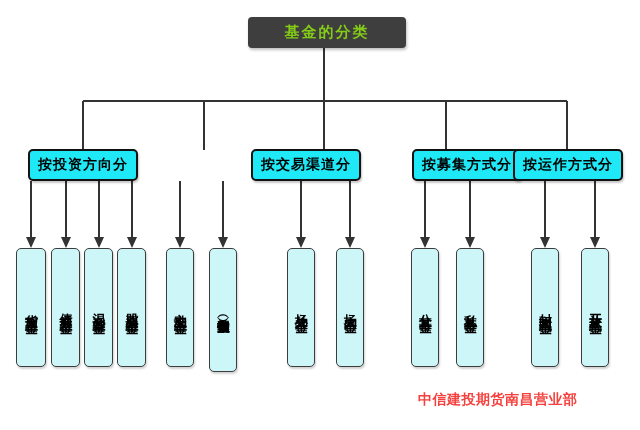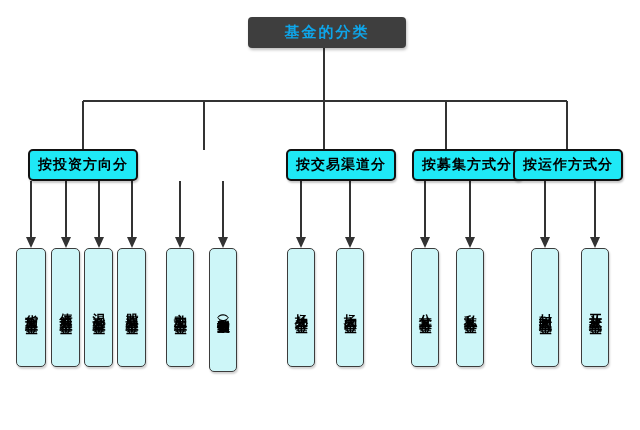--- a/index.html
+++ b/index.html
@@ -2,33 +2,33 @@
 <html><head>
 <meta charset="utf-8">
 <style>
   html,body{margin:0;padding:0;background:#fff;}
   .canvas{
     position:relative;width:640px;height:430px;background:#ffffff;
     font-family:"Liberation Sans", sans-serif;overflow:hidden;
   }
   .root-node{
     position:absolute;left:248px;top:17px;width:158px;height:31px;
-    background:#3e3e3e;border-radius:4px;color:#0ea5e9;
+    background:#3e3e3e;border-radius:4px;color:#84cc16;
     font-size:15px;font-weight:bold;display:flex;align-items:center;justify-content:center;
     letter-spacing:2px;box-shadow:1px 2px 3px rgba(0,0,0,0.25);
   }
   .connector-layer{position:absolute;left:0;top:0;width:640px;height:430px;}
   .cat-node{
     position:absolute;top:149px;height:32px;width:110px;
     background:#1fe9f6;border:2px solid #121212;border-radius:5px;
     box-sizing:border-box;display:flex;align-items:center;justify-content:center;
     font-size:14px;font-weight:bold;color:#000;letter-spacing:1px;
     box-shadow:1px 2px 2px rgba(0,0,0,0.22);
   }
-  .cat-1{left:28px;}.cat-2{left:149px;}.cat-3{left:286px;text-align:right;}.cat-4{left:412px;}.cat-5{left:513px;}
+  .cat-1{left:28px;}.cat-2{left:149px;}.cat-3{left:251px;text-align:right;}.cat-4{left:412px;}.cat-5{left:513px;}
   .leaf-node{
     position:absolute;top:248px;height:119px;width:29px;
     background:#cdf6f8;border:1.5px solid #3c3c3c;border-radius:5px;
     box-sizing:border-box;display:flex;align-items:center;justify-content:center;
     writing-mode:vertical-rl;font-size:13px;font-weight:bold;color:#000;
     letter-spacing:2px;box-shadow:1px 2px 2px rgba(0,0,0,0.18);
   }
   .leaf-tall{height:124px;letter-spacing:0;font-size:12.5px;}
   .l-1{left:16px;width:30px;}.l-2{left:51px;}.l-3{left:84px;}.l-4{left:117px;}
   .l-5{left:166px;width:28px;}.l-6{left:209px;width:28px;}
@@ -100,13 +100,14 @@
   <div class="leaf-node l-4">股票型基金</div>
   <div class="leaf-node l-5">主动型基金</div>
   <div class="leaf-node leaf-tall l-6">被动型（指数）基金</div>
   <div class="leaf-node l-7">场外基金</div>
   <div class="leaf-node l-8">场内基金</div>
   <div class="leaf-node l-9">公募基金</div>
   <div class="leaf-node l-10">私募基金</div>
   <div class="leaf-node l-11">封闭式基金</div>
   <div class="leaf-node l-12">开放式基金</div>
 
+  <div class="footer-watermark">中信建投期货南昌营业部</div>
 </div>
 
 </body></html>

